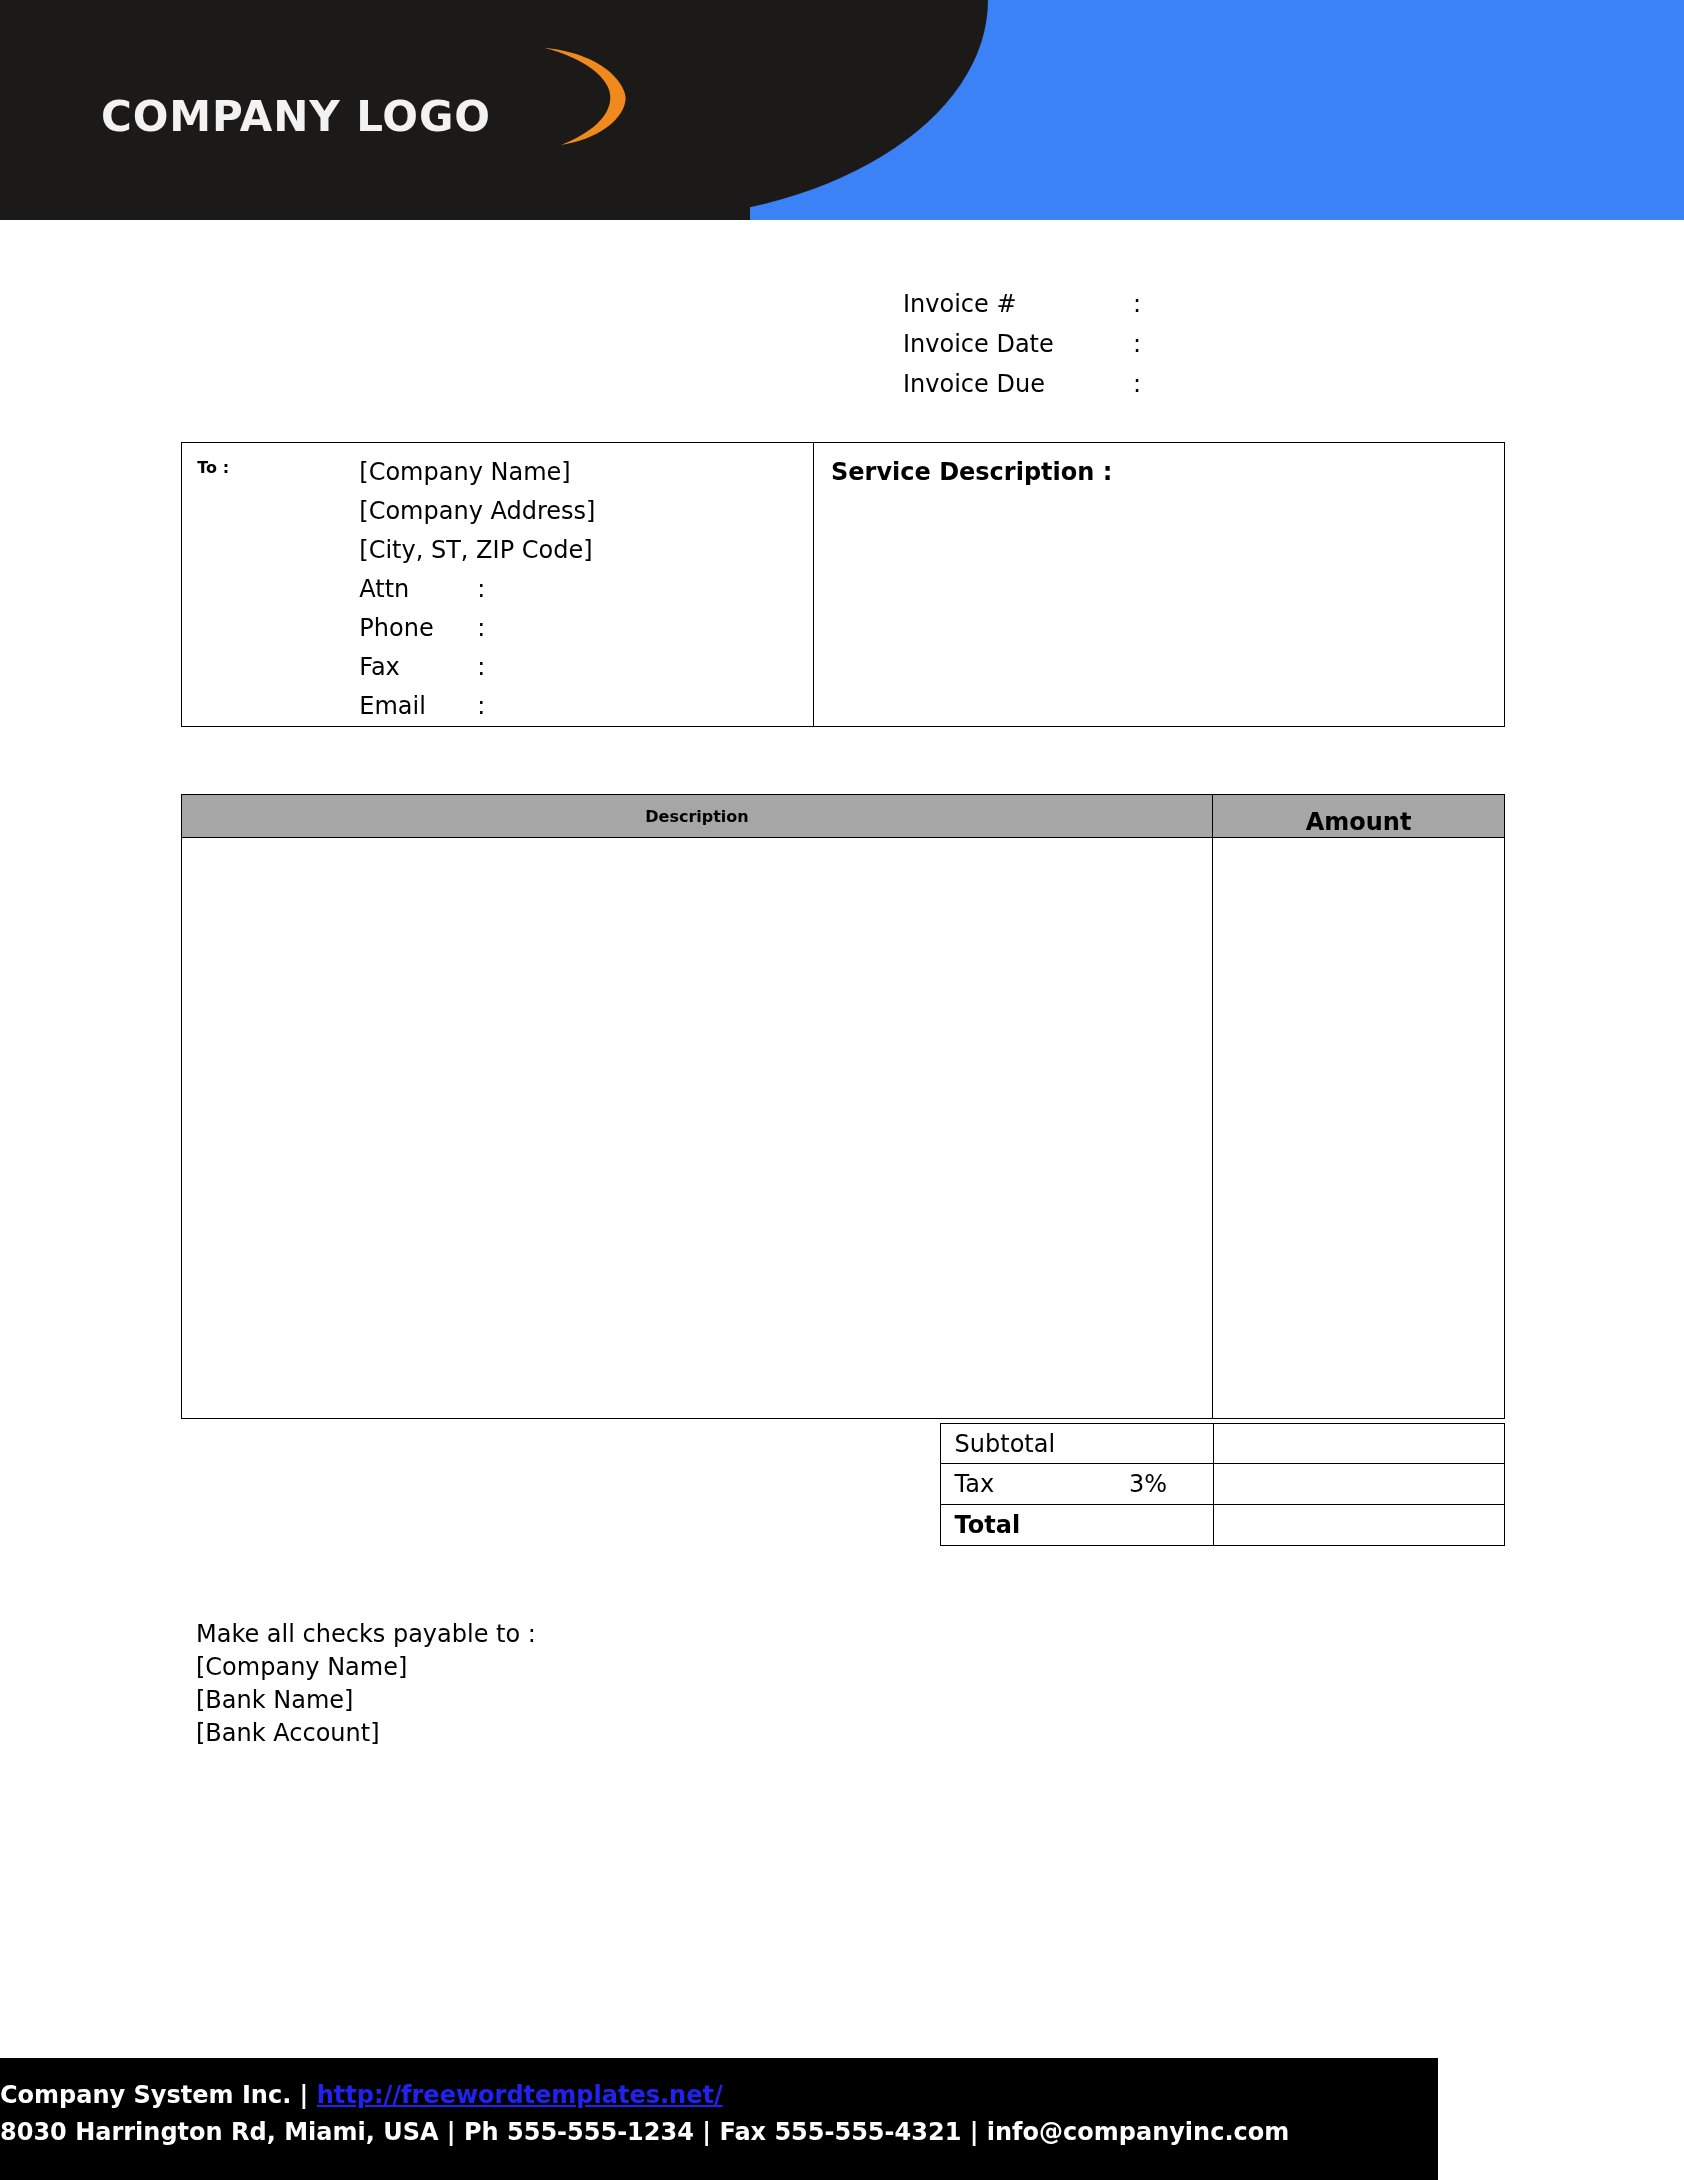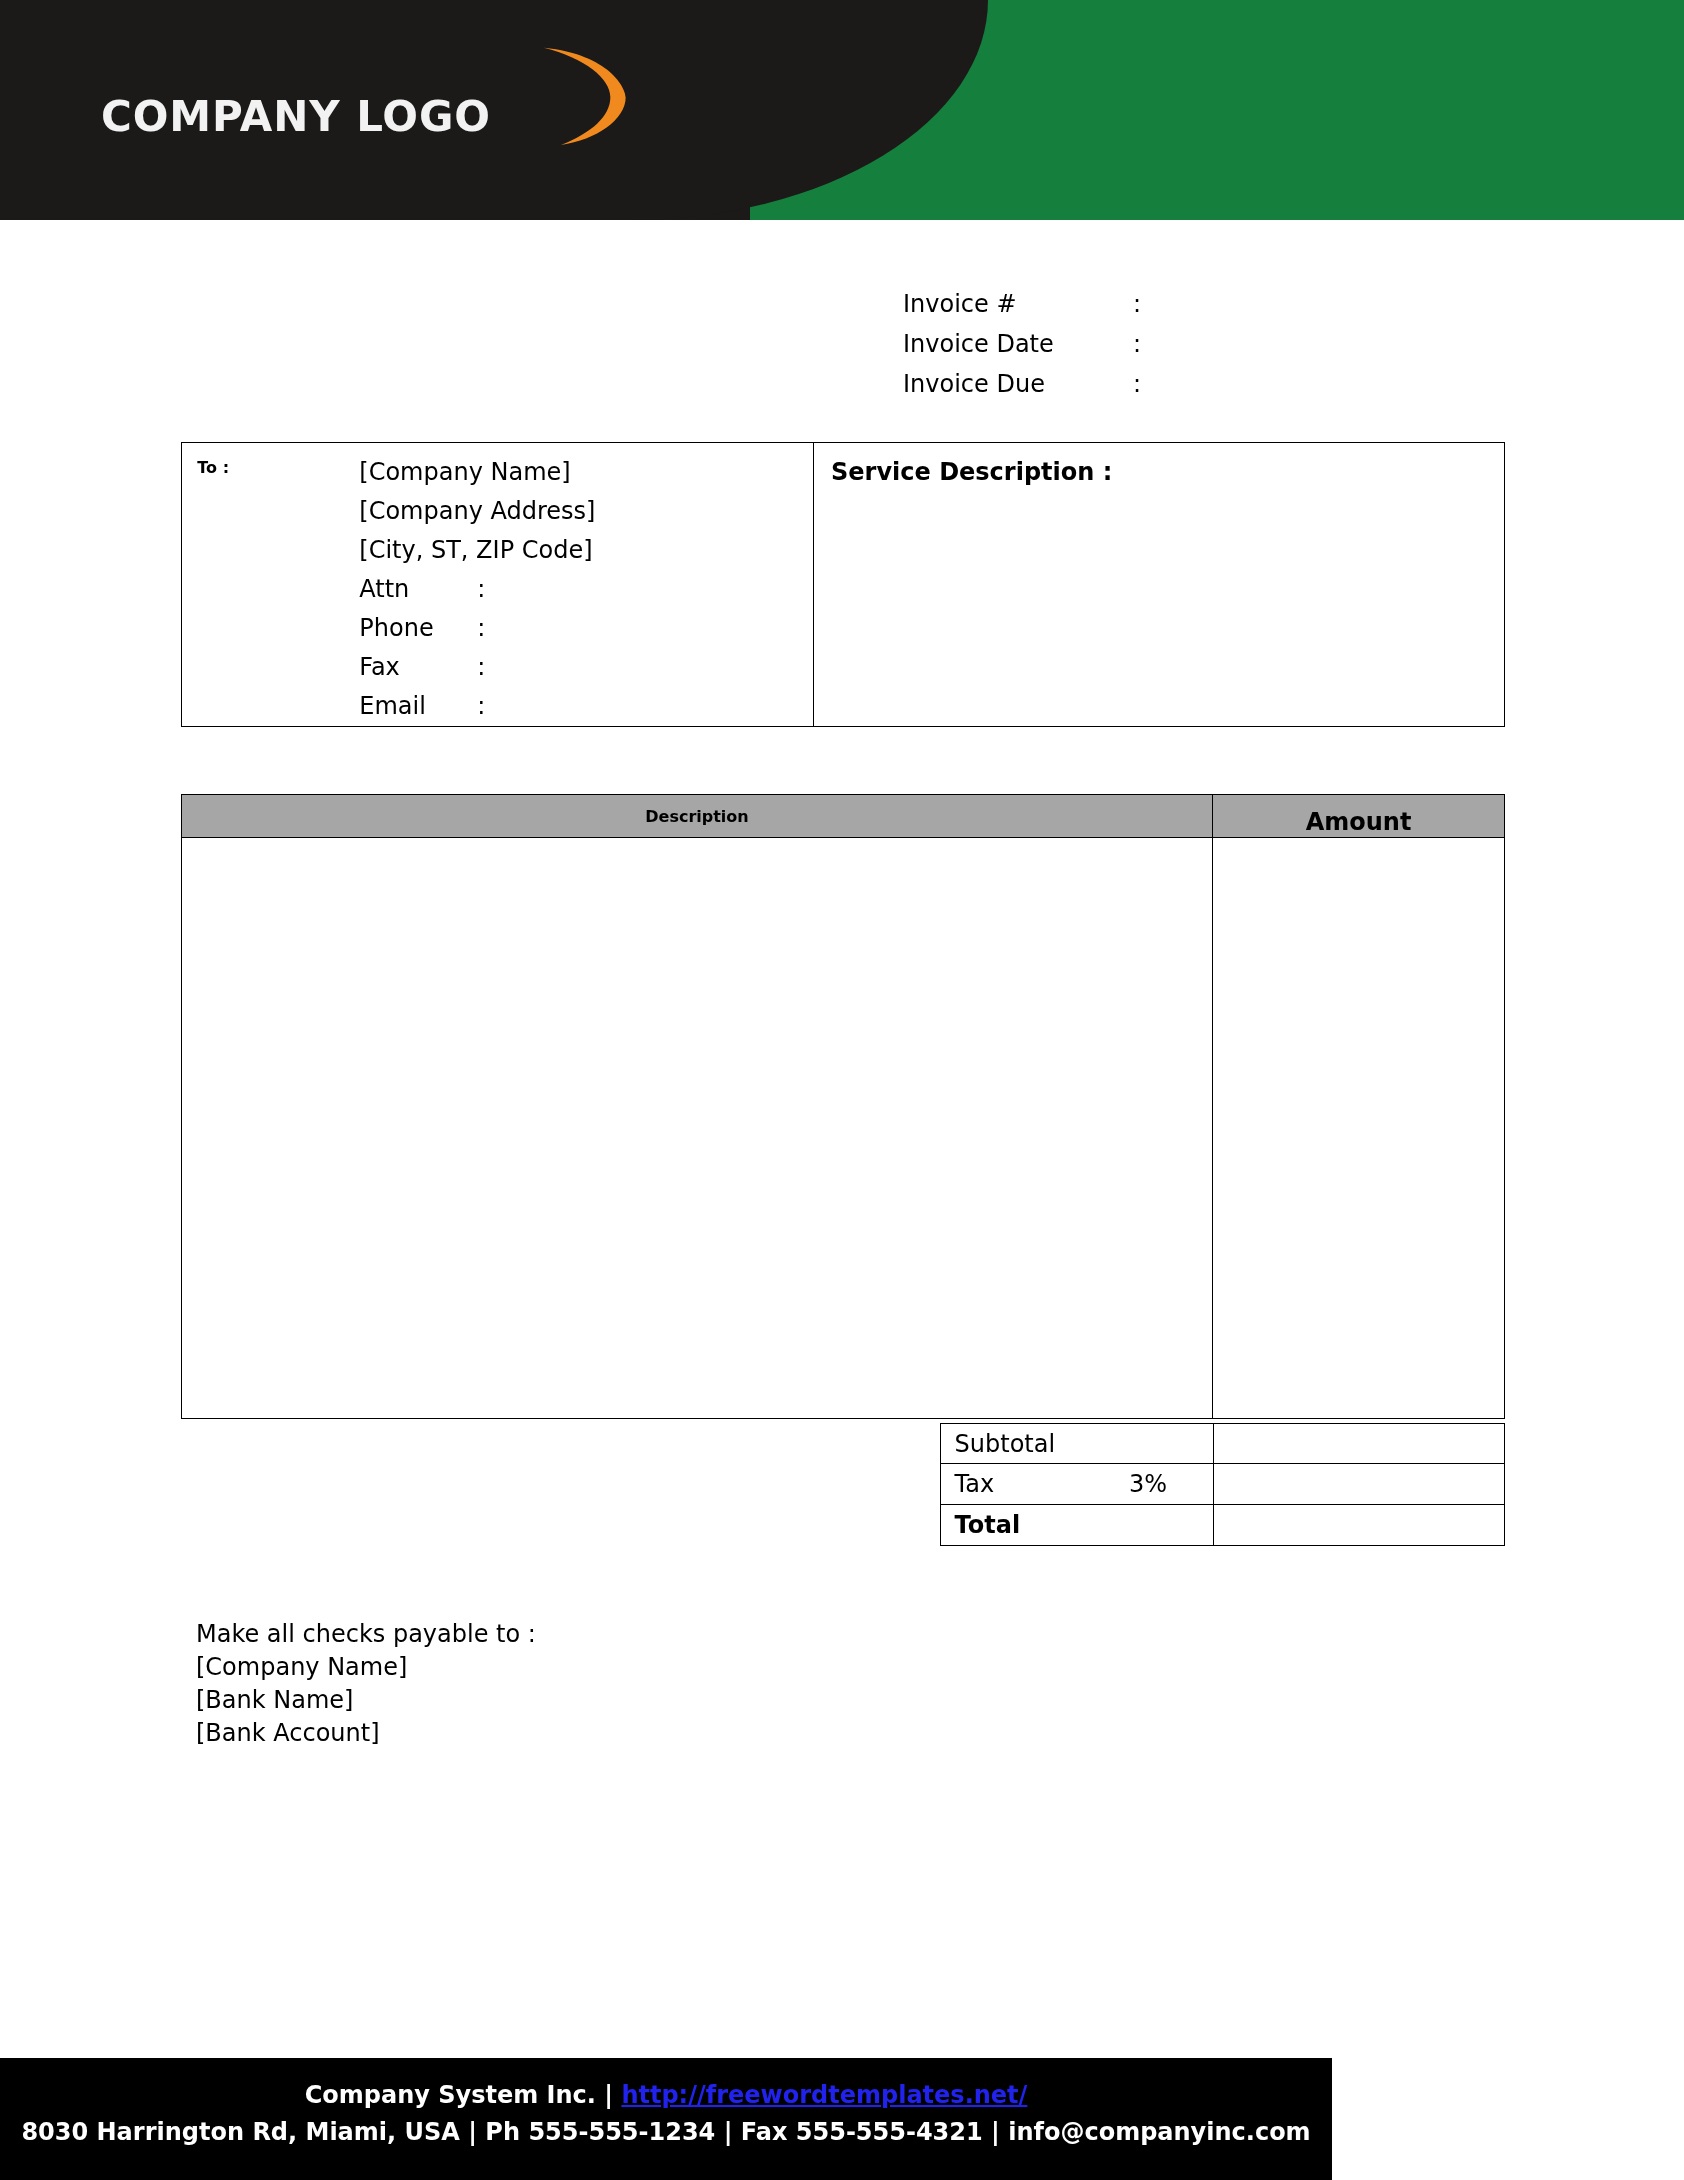--- a/index.html
+++ b/index.html
@@ -17,21 +17,21 @@
     height: 2181px;
     background: #ffffff;
     overflow: hidden;
   }
 
   
   .header {
     position: relative;
     width: 1685px;
     height: 220px;
-    background: #15803d;
+    background: #3b82f6;
   }
   .header-black {
     position: absolute;
     left: 0;
     top: 0;
     width: 750px;
     height: 220px;
     background: #1c1a18;
   }
   .header-curve {
@@ -239,25 +239,25 @@
     top: 1618px;
     font-size: 24px;
     line-height: 33px;
   }
 
   
   .footer {
     position: absolute;
     left: 0;
     bottom: 0;
-    width: 1332px;
+    width: 1438px;
     height: 123px;
     background: #000000;
     color: #ffffff;
-    text-align: center;
+    text-align: left;
     padding-top: 19px;
     box-sizing: border-box;
   }
   .footer-line1 {
     font-size: 24px;
     font-weight: bold;
     line-height: 37px;
   }
   .footer-url {
     color: #2222ee;

